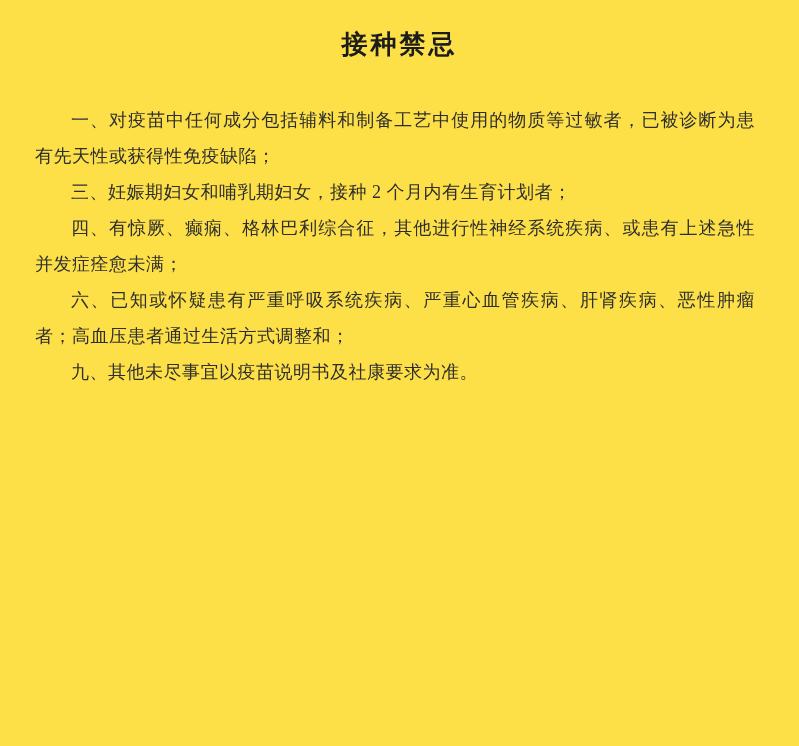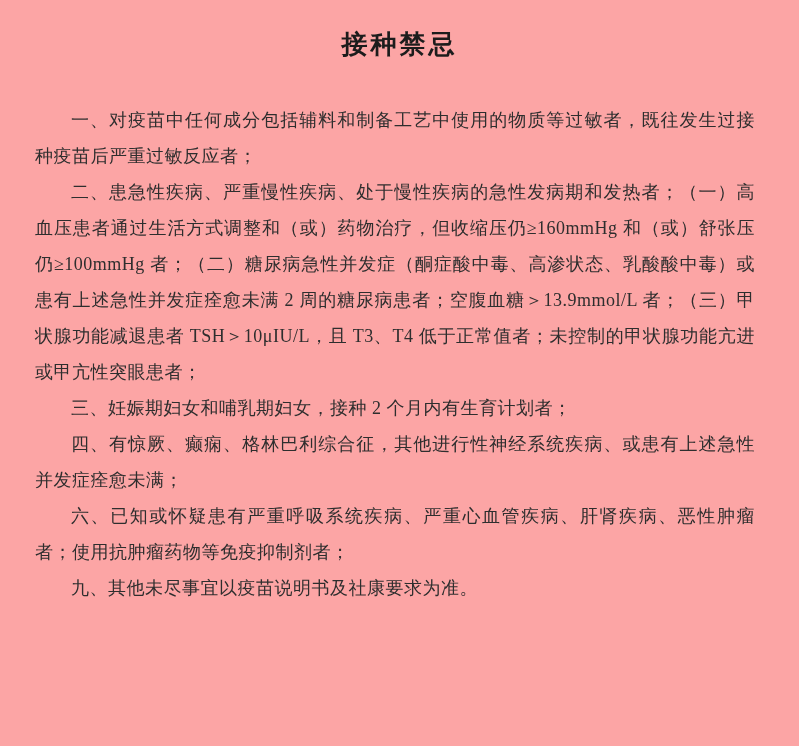--- a/index.html
+++ b/index.html
@@ -4,21 +4,21 @@
 <style>
   html, body {
     margin: 0;
     padding: 0;
     background: #ffffff;
   }
   .page {
     position: relative;
     width: 799px;
     height: 746px;
-    background: #fca5a5;
+    background: #fde047;
     overflow: hidden;
     font-family: "Liberation Serif", "DejaVu Serif", serif;
     color: #2e2e2e;
   }
   .doc-title {
     margin: 0;
     padding-top: 30px;
     text-align: center;
     font-size: 26px;
     line-height: 30px;
@@ -45,20 +45,19 @@
     color: #2e2e2e;
   }
 </style>
 </head>
 <body>
 
 <div class="page">
   <h1 class="doc-title">接种禁忌</h1>
 
   <div class="doc-body">
-    <p>一、对疫苗中任何成分包括辅料和制备工艺中使用的物质等过敏者，既往发生过接种疫苗后严重过敏反应者；</p>
-    <p>二、患急性疾病、严重慢性疾病、处于慢性疾病的急性发病期和发热者；（一）高血压患者通过生活方式调整和（或）药物治疗，但收缩压仍≥160mmHg 和（或）舒张压仍≥100mmHg 者；（二）糖尿病急性并发症（酮症酸中毒、高渗状态、乳酸酸中毒）或患有上述急性并发症痊愈未满 2 周的糖尿病患者；空腹血糖＞13.9mmol/L 者；（三）甲状腺功能减退患者 TSH＞10μIU/L，且 T3、T4 低于正常值者；未控制的甲状腺功能亢进或甲亢性突眼患者；</p>
+    <p>一、对疫苗中任何成分包括辅料和制备工艺中使用的物质等过敏者，已被诊断为患有先天性或获得性免疫缺陷；</p>
     <p>三、妊娠期妇女和哺乳期妇女，接种 2 个月内有生育计划者；</p>
     <p>四、有惊厥、癫痫、格林巴利综合征，其他进行性神经系统疾病、或患有上述急性并发症痊愈未满；</p>
-    <p>六、已知或怀疑患有严重呼吸系统疾病、严重心血管疾病、肝肾疾病、恶性肿瘤者；使用抗肿瘤药物等免疫抑制剂者；</p>
+    <p>六、已知或怀疑患有严重呼吸系统疾病、严重心血管疾病、肝肾疾病、恶性肿瘤者；高血压患者通过生活方式调整和；</p>
     <p>九、其他未尽事宜以疫苗说明书及社康要求为准。</p>
   </div>
 </div>
 
 </body></html>

